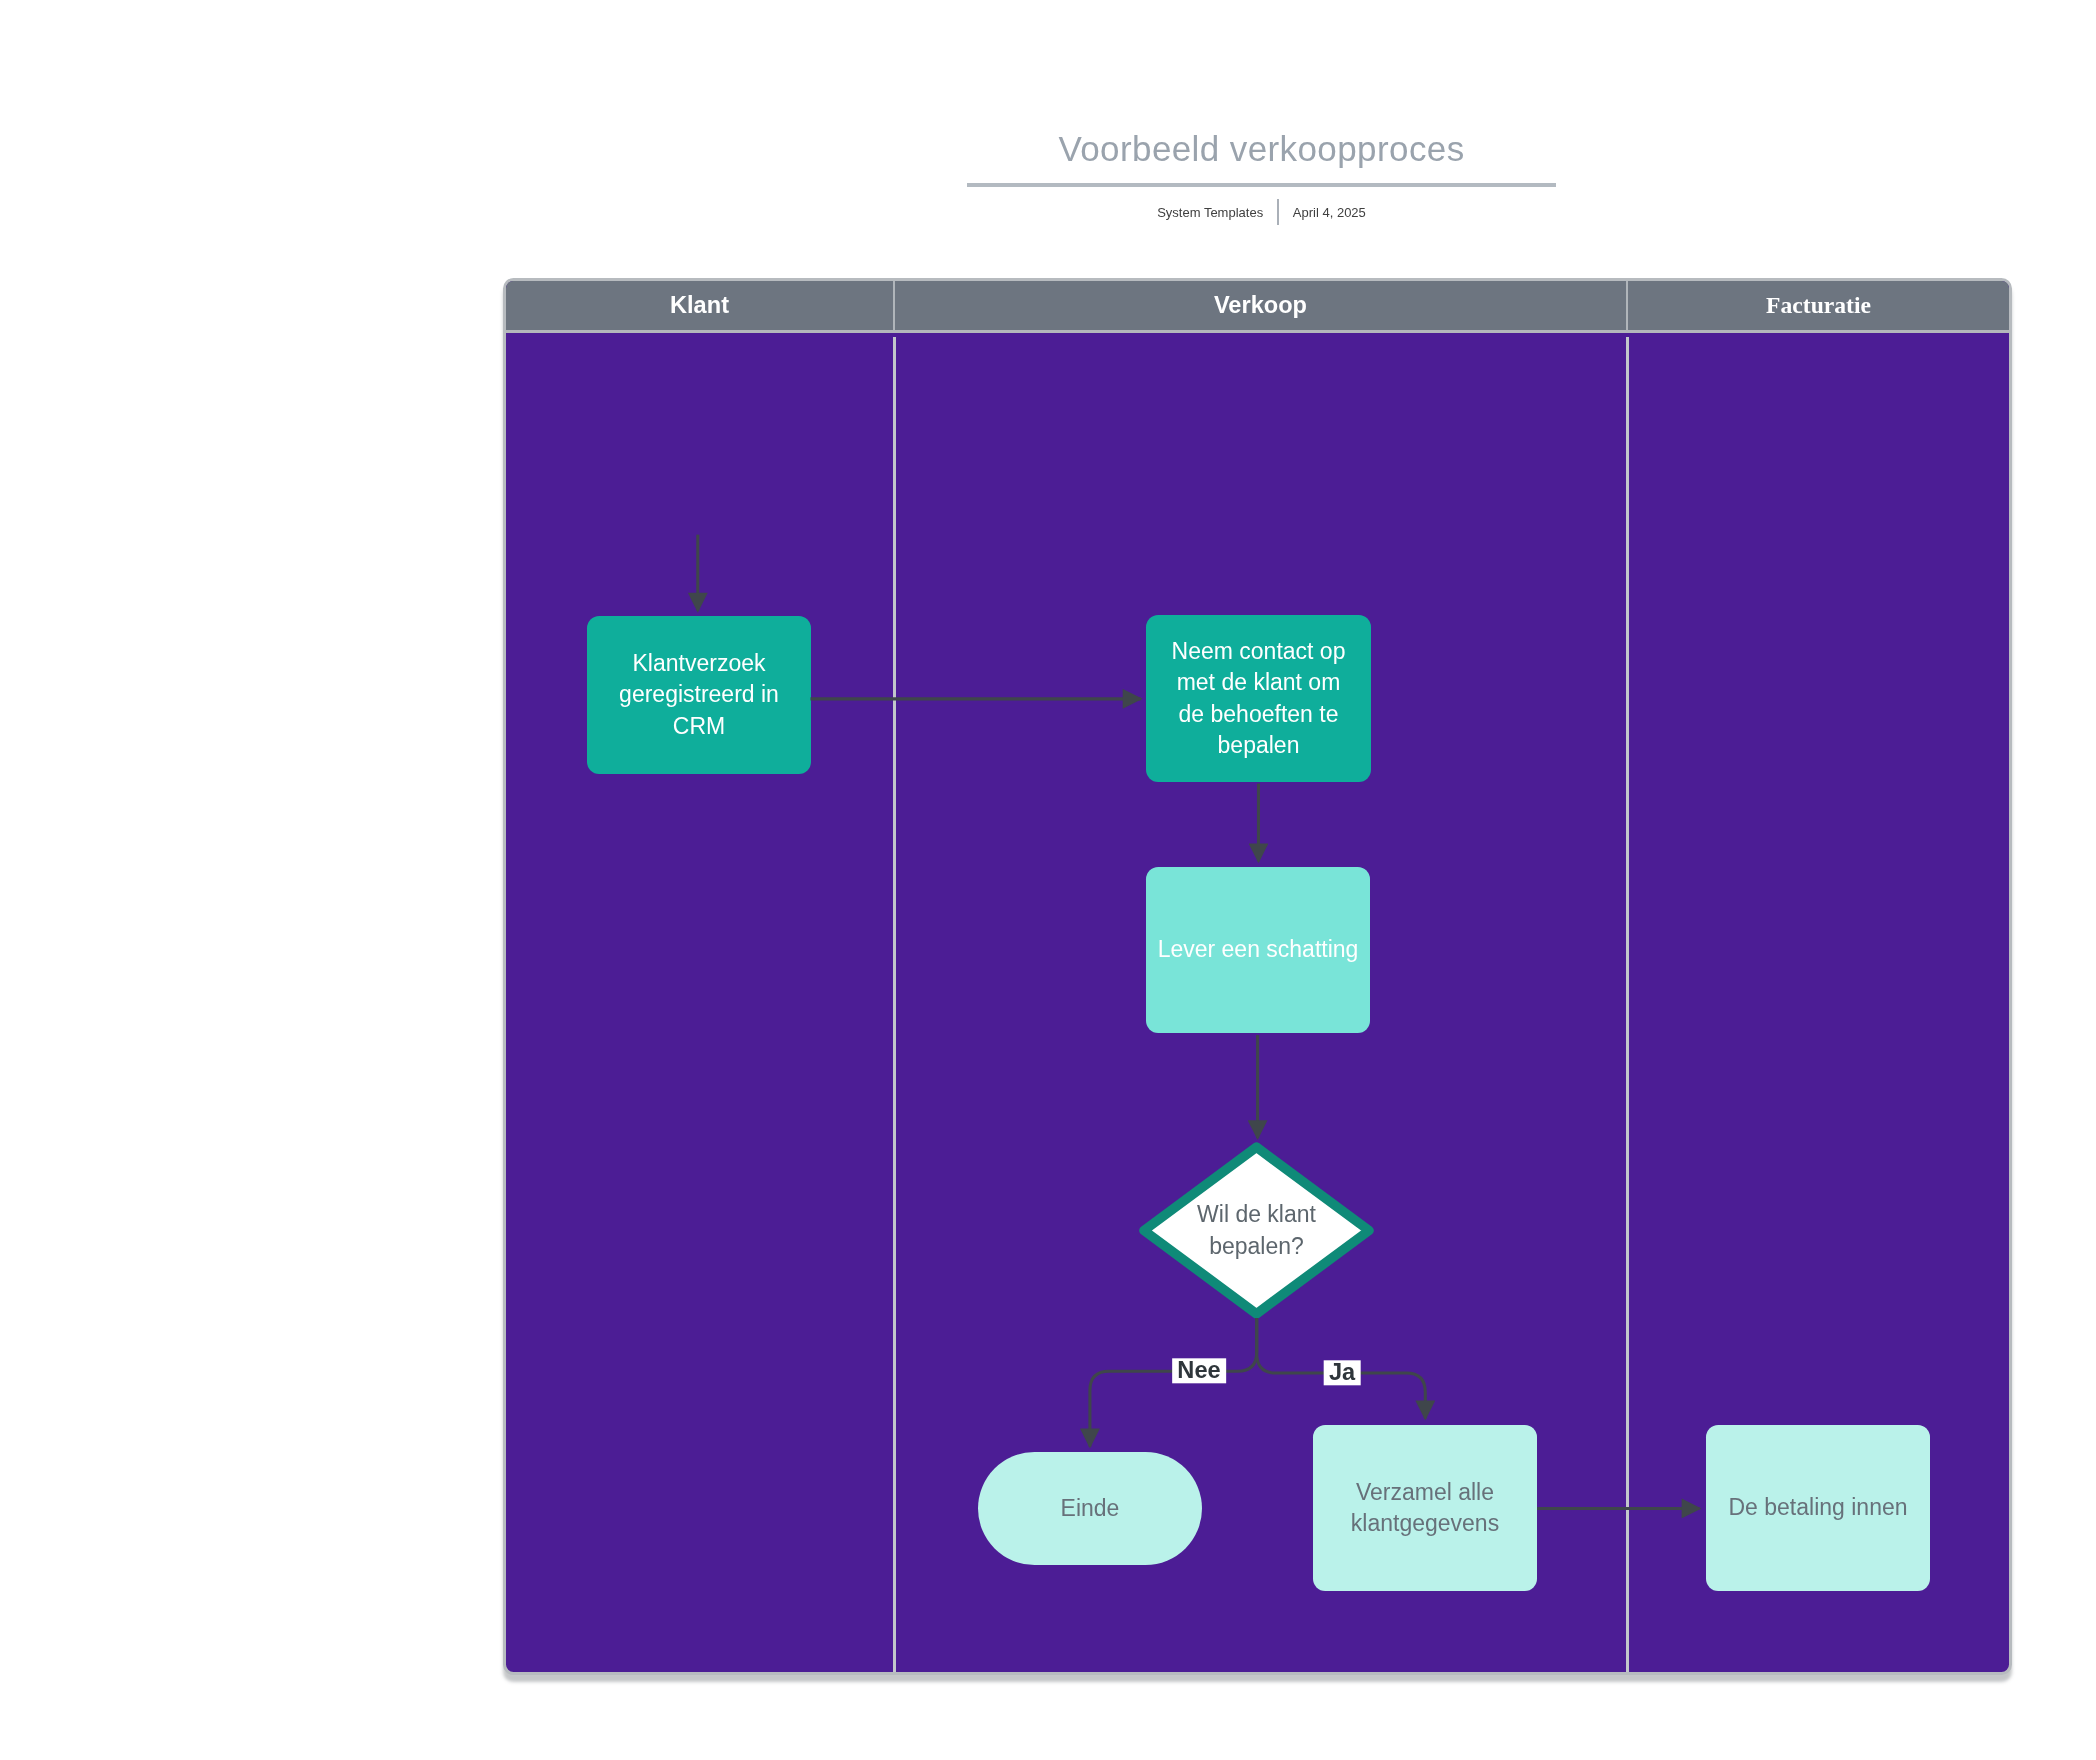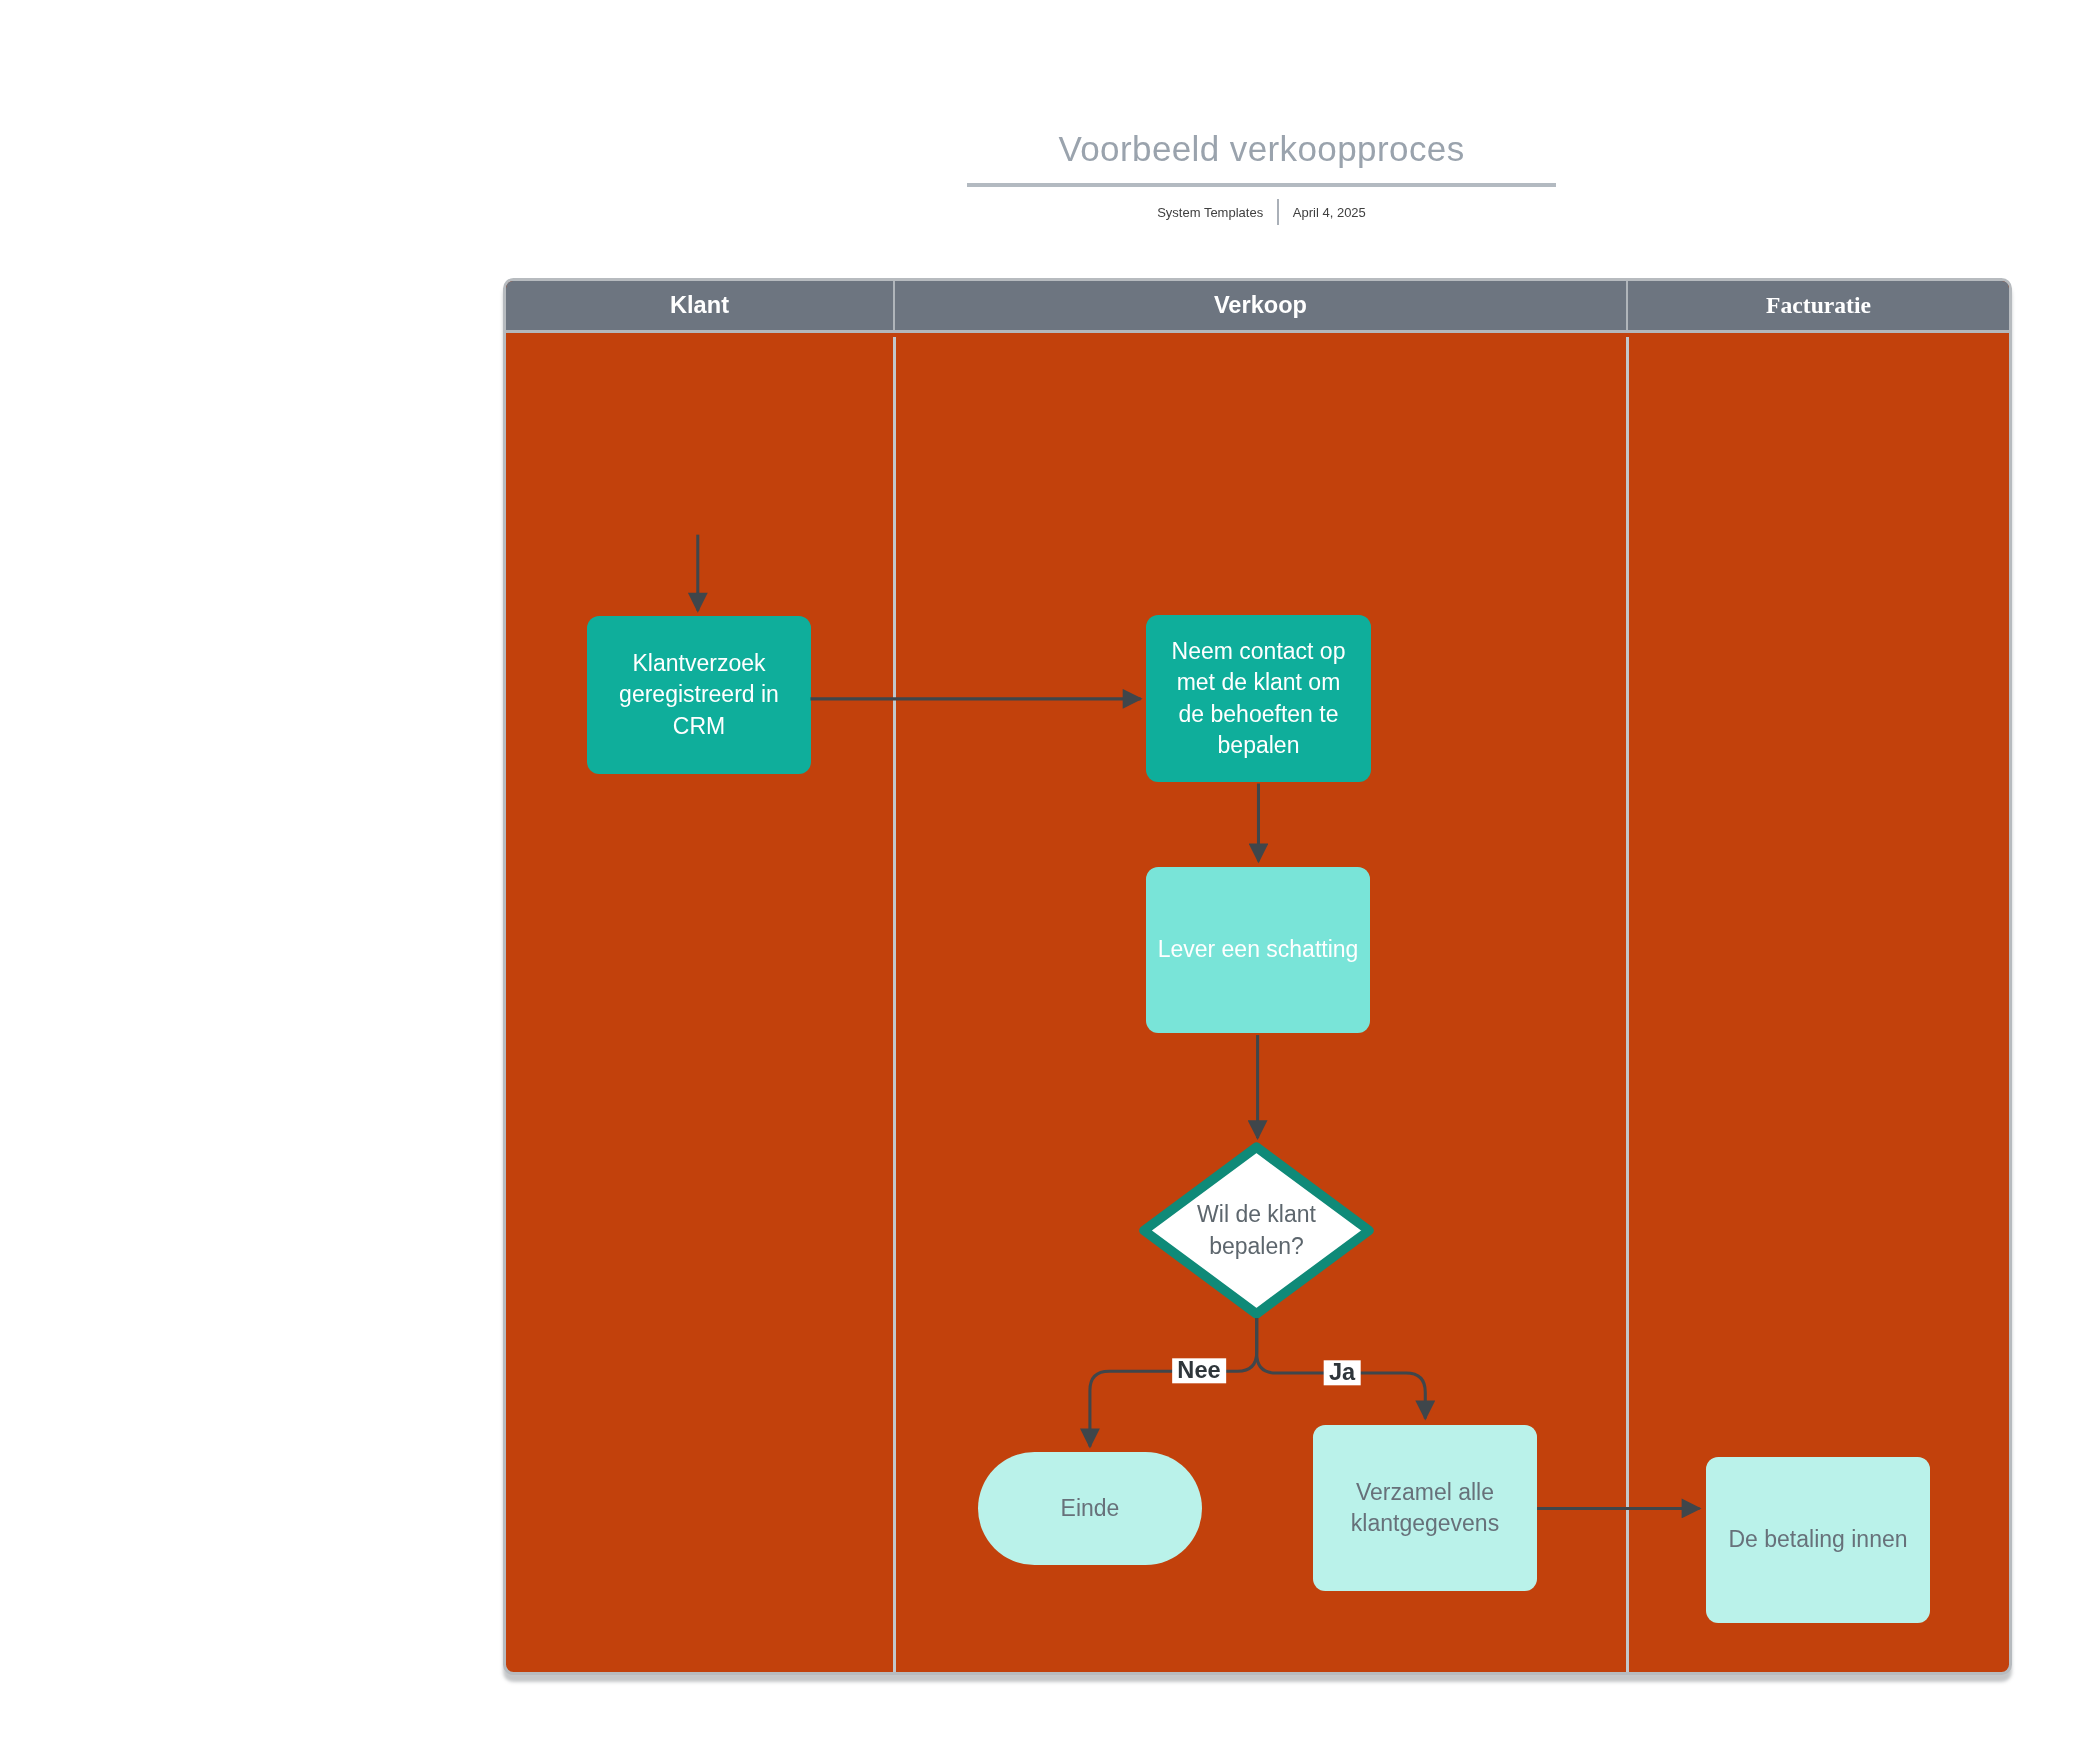--- a/index.html
+++ b/index.html
@@ -14,21 +14,21 @@
   }
   .doc-subtitle {
     margin-top: 12.2px; display: flex; align-items: center; justify-content: center; gap: 14px;
     font-size: 13px; color: #404040;
   }
   .subtitle-sep { width: 1.7px; height: 26px; background: #aab0b8; }
 
   
   .lane-container {
     position: absolute; left: 503px; top: 278px; width: 1509px; height: 1397px;
-    border: 3.5px solid #b7bbbf; border-radius: 10.5px; background: #c2410c;
+    border: 3.5px solid #b7bbbf; border-radius: 10.5px; background: #4c1d95;
     box-shadow: 0 6.1px 3.5px rgba(90,95,100,0.35);
   }
   .lane-header { display: flex; height: 52px; border-radius: 7px 7px 0 0; overflow: hidden;
     border-bottom: 3.5px solid #b3b7bb; }
   .lane-header-cell {
     background: #6d7580; color: #ffffff; font-weight: bold; font-size: 23.6px;
     display: flex; align-items: center; justify-content: center;
   }
   .lane-header-cell + .lane-header-cell { border-left: 2.6px solid #b0b5ba; }
   .lh-klant { width: 387px; }
@@ -47,21 +47,21 @@
   .node-mid  { background: #79e4d8; color: #ffffff; border-radius: 12.2px; }
   .node-pale { background: #baf2ea; color: #67717a; border-radius: 12.2px; }
   .pill { border-radius: 61px; }
 
   .n-start   { left: 587px;  top: 421px;  width: 221px; height: 112px; padding: 7px 17.5px; }
   .n-crm     { left: 587px;  top: 616px;  width: 224px; height: 158px; padding: 7px 26px; }
   .n-contact { left: 1146px; top: 615px;  width: 225px; height: 167px; padding: 7px 17.5px; }
   .n-estimate{ left: 1146px; top: 867px;  width: 224px; height: 166px; padding: 7px 5.2px; }
   .n-end     { left: 978px; top: 1452px; width: 224px; height: 113px; padding: 7px 17.5px; }
   .n-collect { left: 1313px; top: 1425px; width: 224px; height: 166px; padding: 7px 21px; }
-  .n-payment { left: 1706px; top: 1425px; width: 224px; height: 166px; padding: 7px 10.5px; margin-top: 32px; }
+  .n-payment { left: 1706px; top: 1425px; width: 224px; height: 166px; padding: 7px 10.5px; }
 
   .diamond-wrap { position: absolute; left: 1144px; top: 1147px; width: 225px; height: 167px; }
   .diamond-wrap svg { position: absolute; left: -7px; top: -7px; }
   .diamond-label {
     position: absolute; inset: 0; display: flex; align-items: center; justify-content: center;
     text-align: center; font-size: 23px; line-height: 1.35; color: #5d666d; padding: 0 40px;
   }
 
   
   .edges { position: absolute; left: 0; top: 0; pointer-events: none; }

